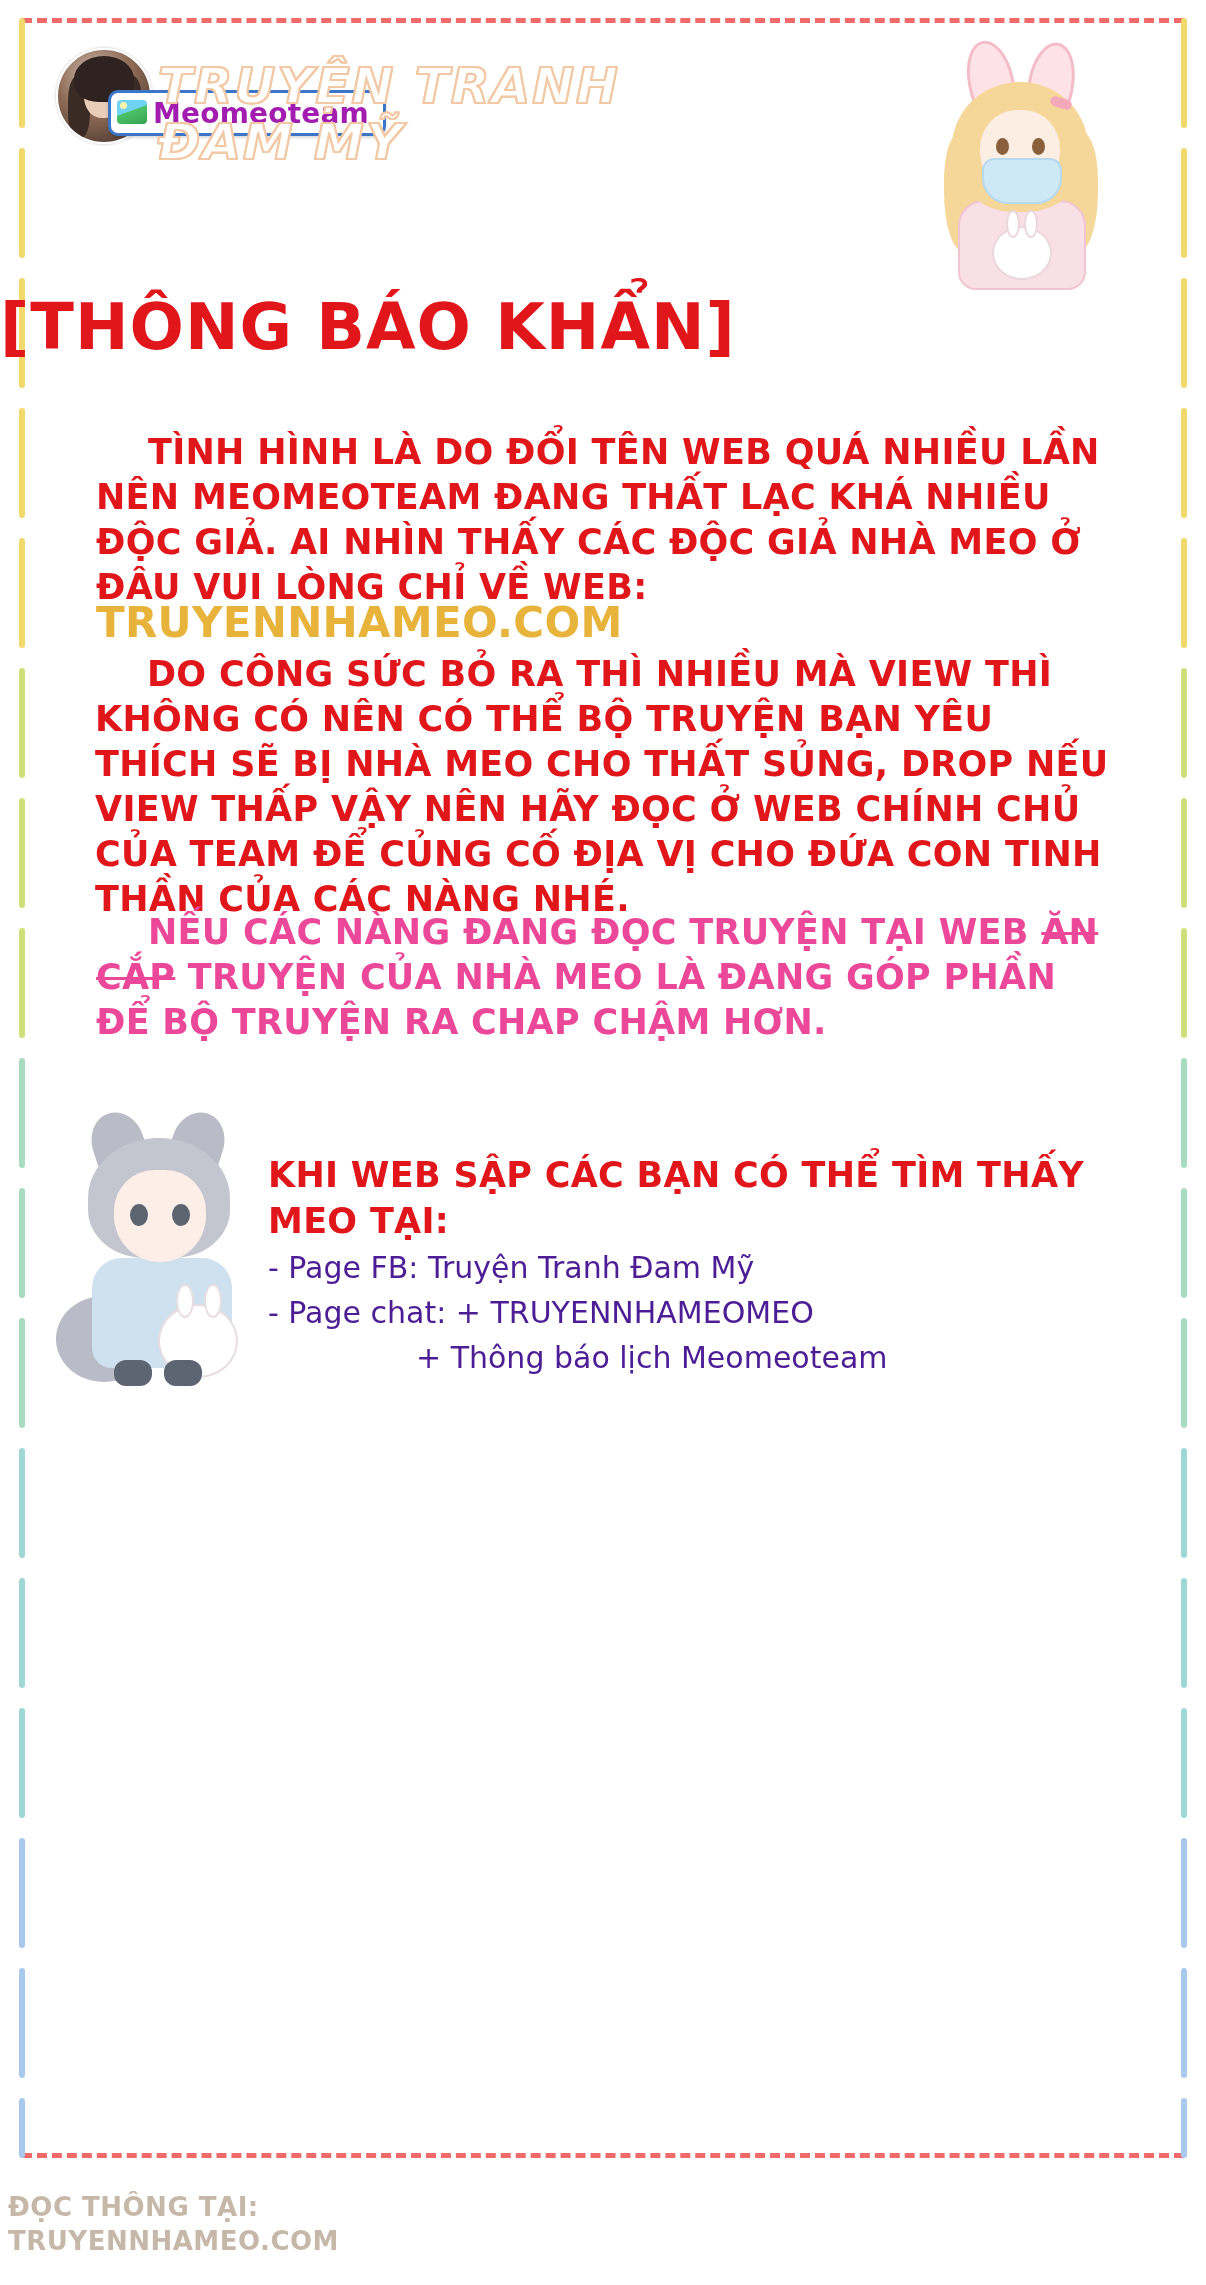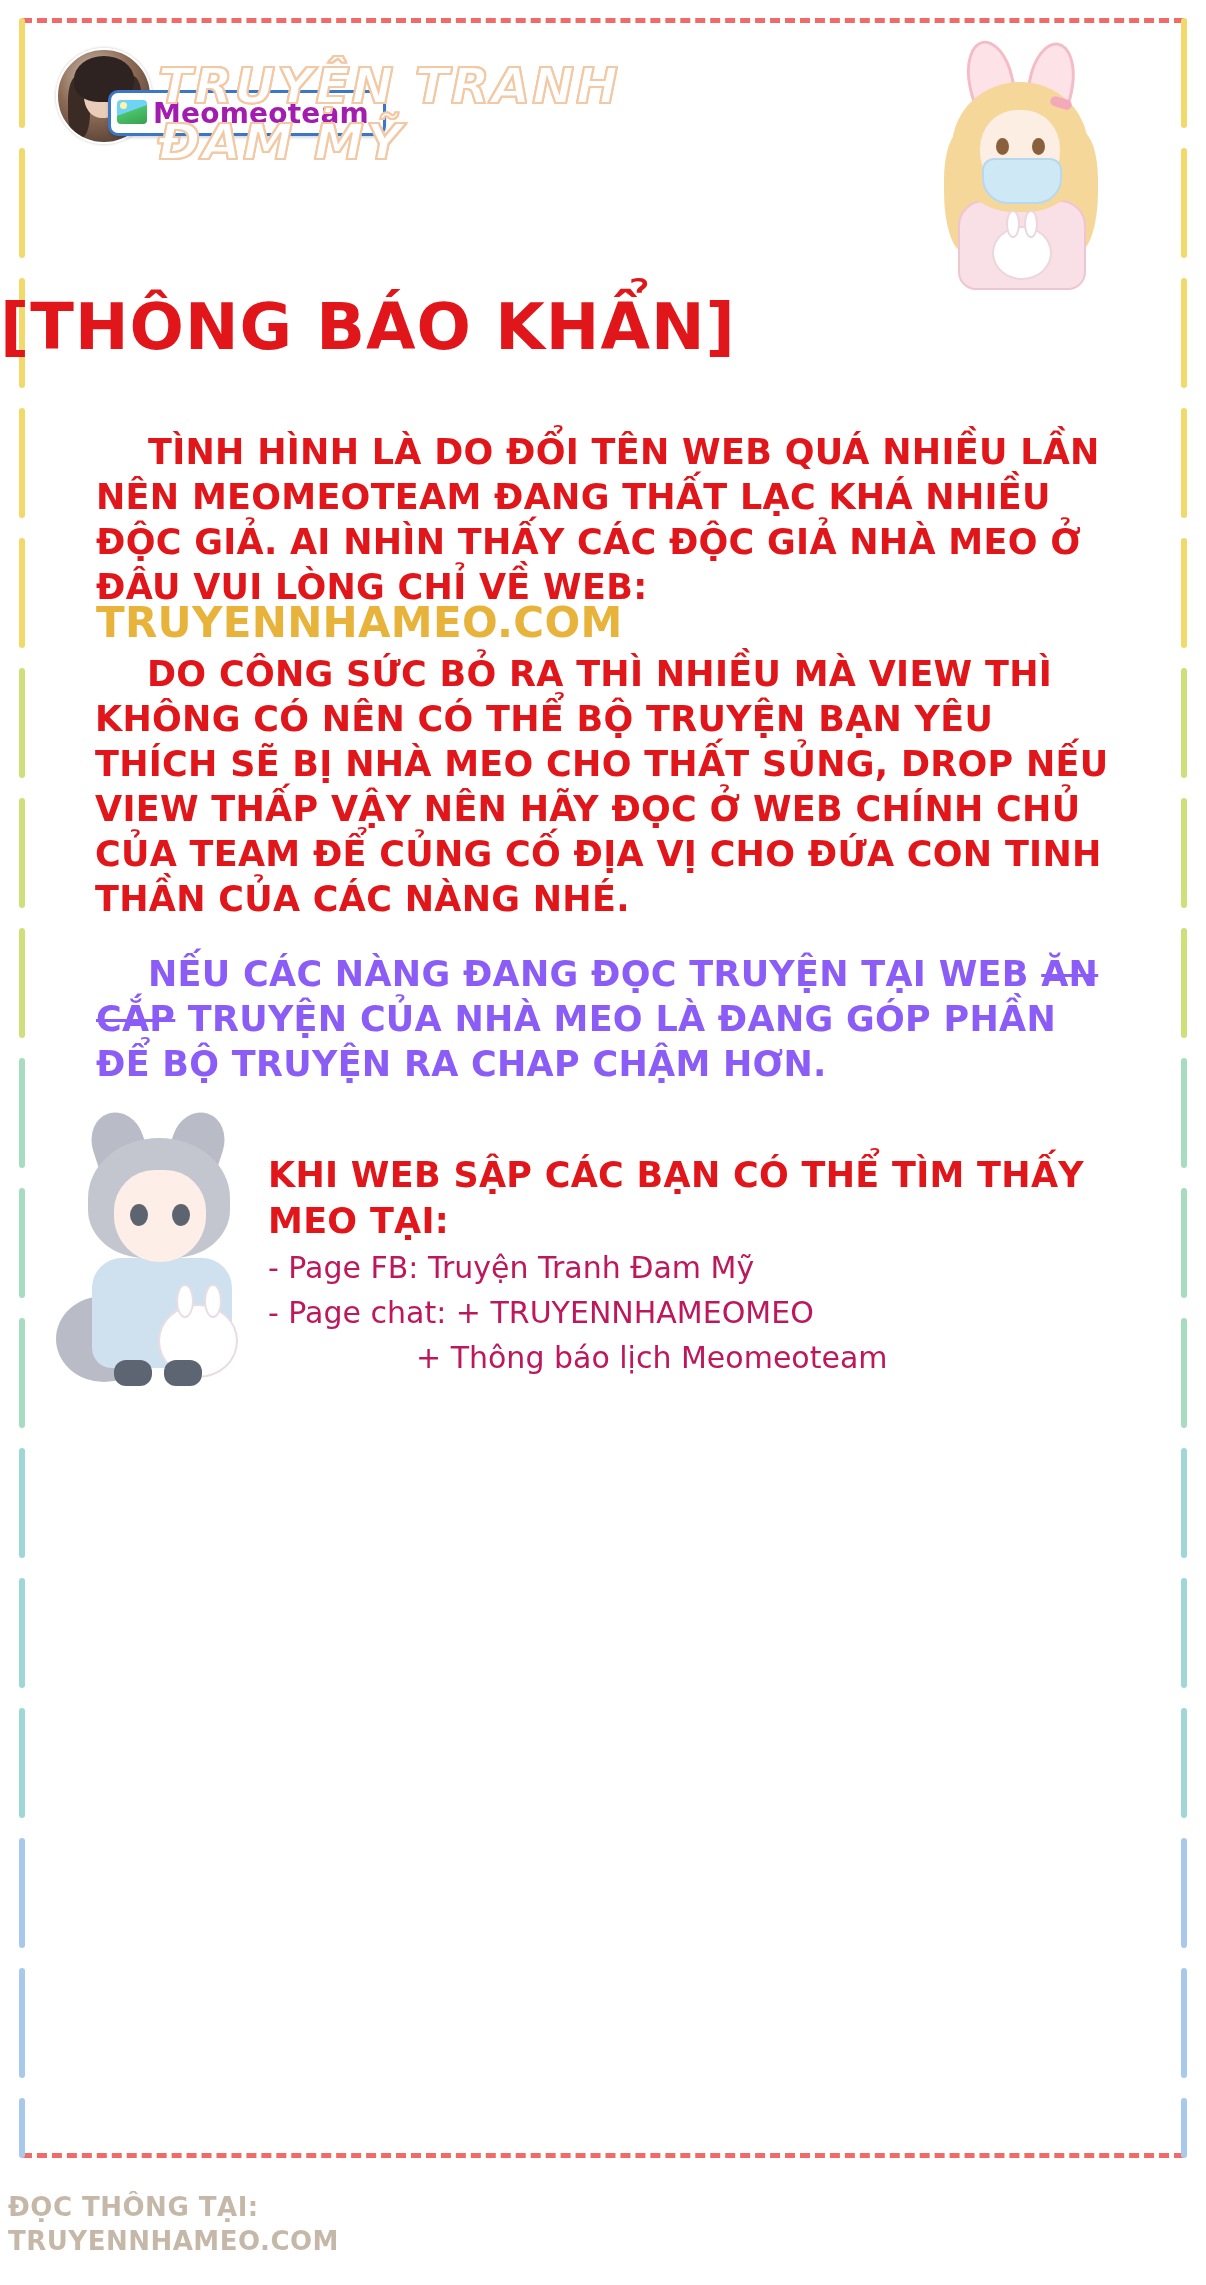--- a/index.html
+++ b/index.html
@@ -318,25 +318,25 @@
     top: 652px;
     width: 1020px;
     font-size: 35px;
     line-height: 45px;
     color: #e0161a;
     text-indent: 52px;
   }
 
   .p3 {
     left: 96px;
-    top: 952px;
+    top: 910px;
     width: 1020px;
     font-size: 35px;
     line-height: 45px;
-    color: #8b5cf6;
+    color: #ec4899;
     text-indent: 52px;
   }
   .strike {
     text-decoration: line-through;
     text-decoration-thickness: 3px;
   }
 
   
   .char-bottom {
     position: absolute;
@@ -430,21 +430,21 @@
   }
 
   .contact-list {
     position: absolute;
     left: 268px;
     top: 1245px;
     width: 850px;
     font-family: "DejaVu Sans", sans-serif;
     font-size: 30px;
     line-height: 45px;
-    color: #be185d;
+    color: #4c1d95;
     font-weight: normal;
   }
   .contact-list .indent {
     padding-left: 148px;
   }
 
   
   .footer {
     position: absolute;
     left: 8px;

